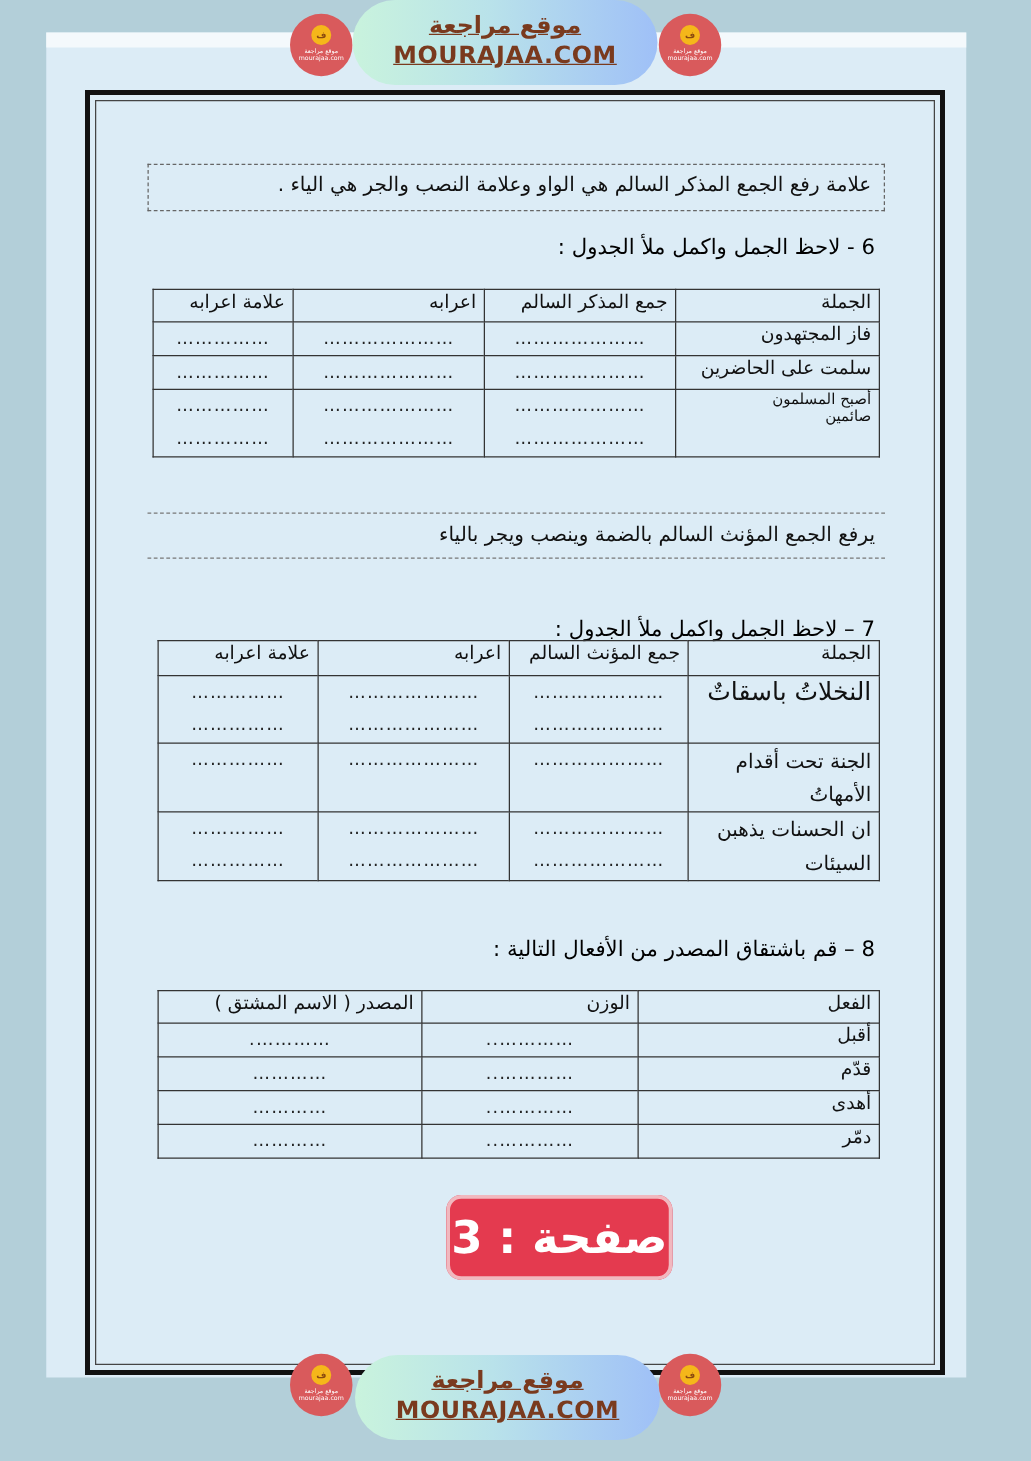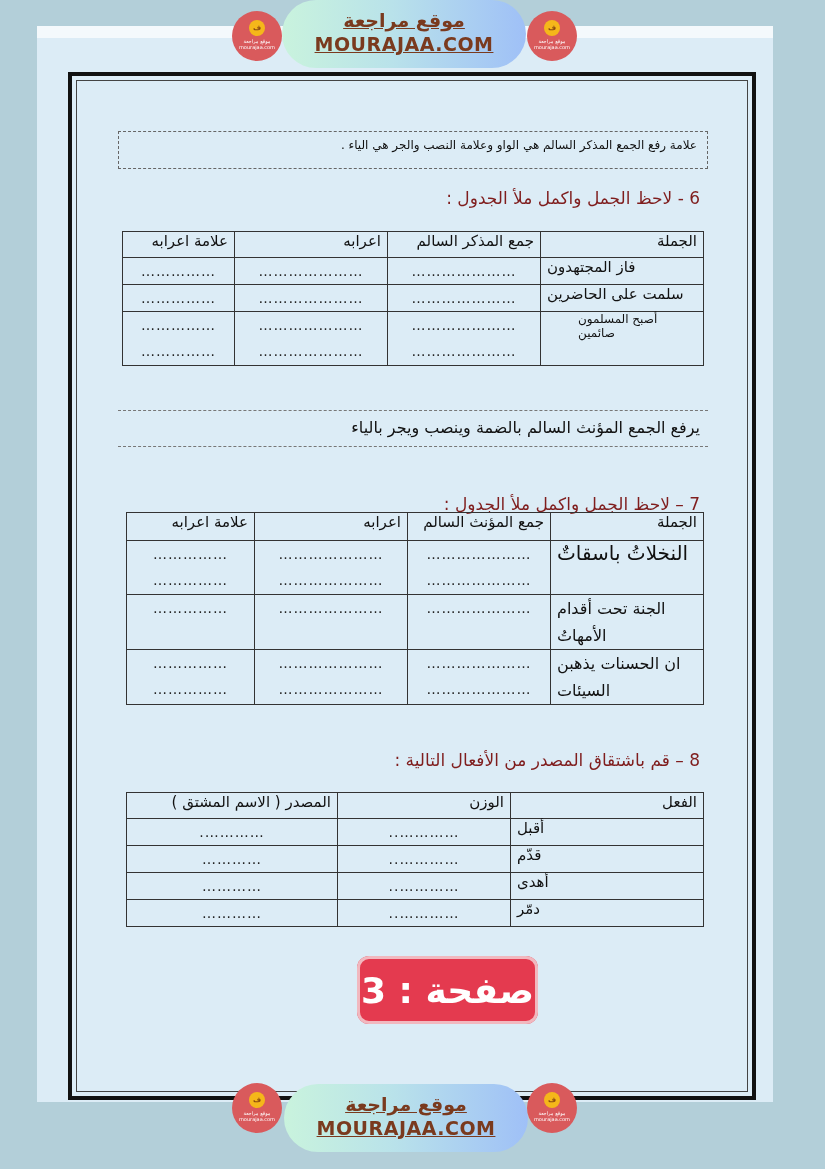--- a/index.html
+++ b/index.html
@@ -19,43 +19,43 @@
   }
   .frame-inner {
     position:absolute; left:76px; top:80px; width:672px; height:1012px;
     border:1.5px solid #444; box-sizing:border-box;
   }
   .rtl { direction:rtl; unicode-bidi:embed; }
 
   .note-box {
     position:absolute; left:118px; top:131px; width:590px; height:38px;
     border:1.5px dashed #666; box-sizing:border-box;
-    font-size:12px; color:#111; padding:6px 10px 0 10px; text-align:right;
+    font-size:16px; color:#111; padding:6px 10px 0 10px; text-align:right;
   }
   .note-line {
     position:absolute; left:118px; width:590px; border-top:1.5px dashed #777;
   }
   .note-plain {
     position:absolute; left:118px; top:418px; width:582px; text-align:right;
     font-size:16px; color:#111;
   }
   .question {
     position:absolute; left:118px; width:582px; text-align:right;
-    font-size:17px; color:#7f1d1d;
+    font-size:17px; color:#000000;
   }
 
   table.ws {
     position:absolute; border-collapse:collapse; background:transparent;
     font-size:14px; color:#111;
   }
   table.ws td, table.ws th {
     border:1.2px solid #333; padding:0 6px; vertical-align:top; font-weight:normal;
   }
   table.ws th { text-align:right; font-size:15px; }
-  .sentence { text-align:left; font-size:15px; }
+  .sentence { text-align:right; font-size:15px; }
   .dots { text-align:center; color:#222; letter-spacing:1px; line-height:26px; }
 
   .page-badge {
     position:absolute; left:357px; top:956px; width:181px; height:68px;
     background:#e43a4f; border-radius:12px; color:#fff;
     font-size:36px; font-weight:bold; display:flex; align-items:center; justify-content:center;
     box-shadow:0 0 0 3px #f1b8bf inset;
   }
 
   .banner {

